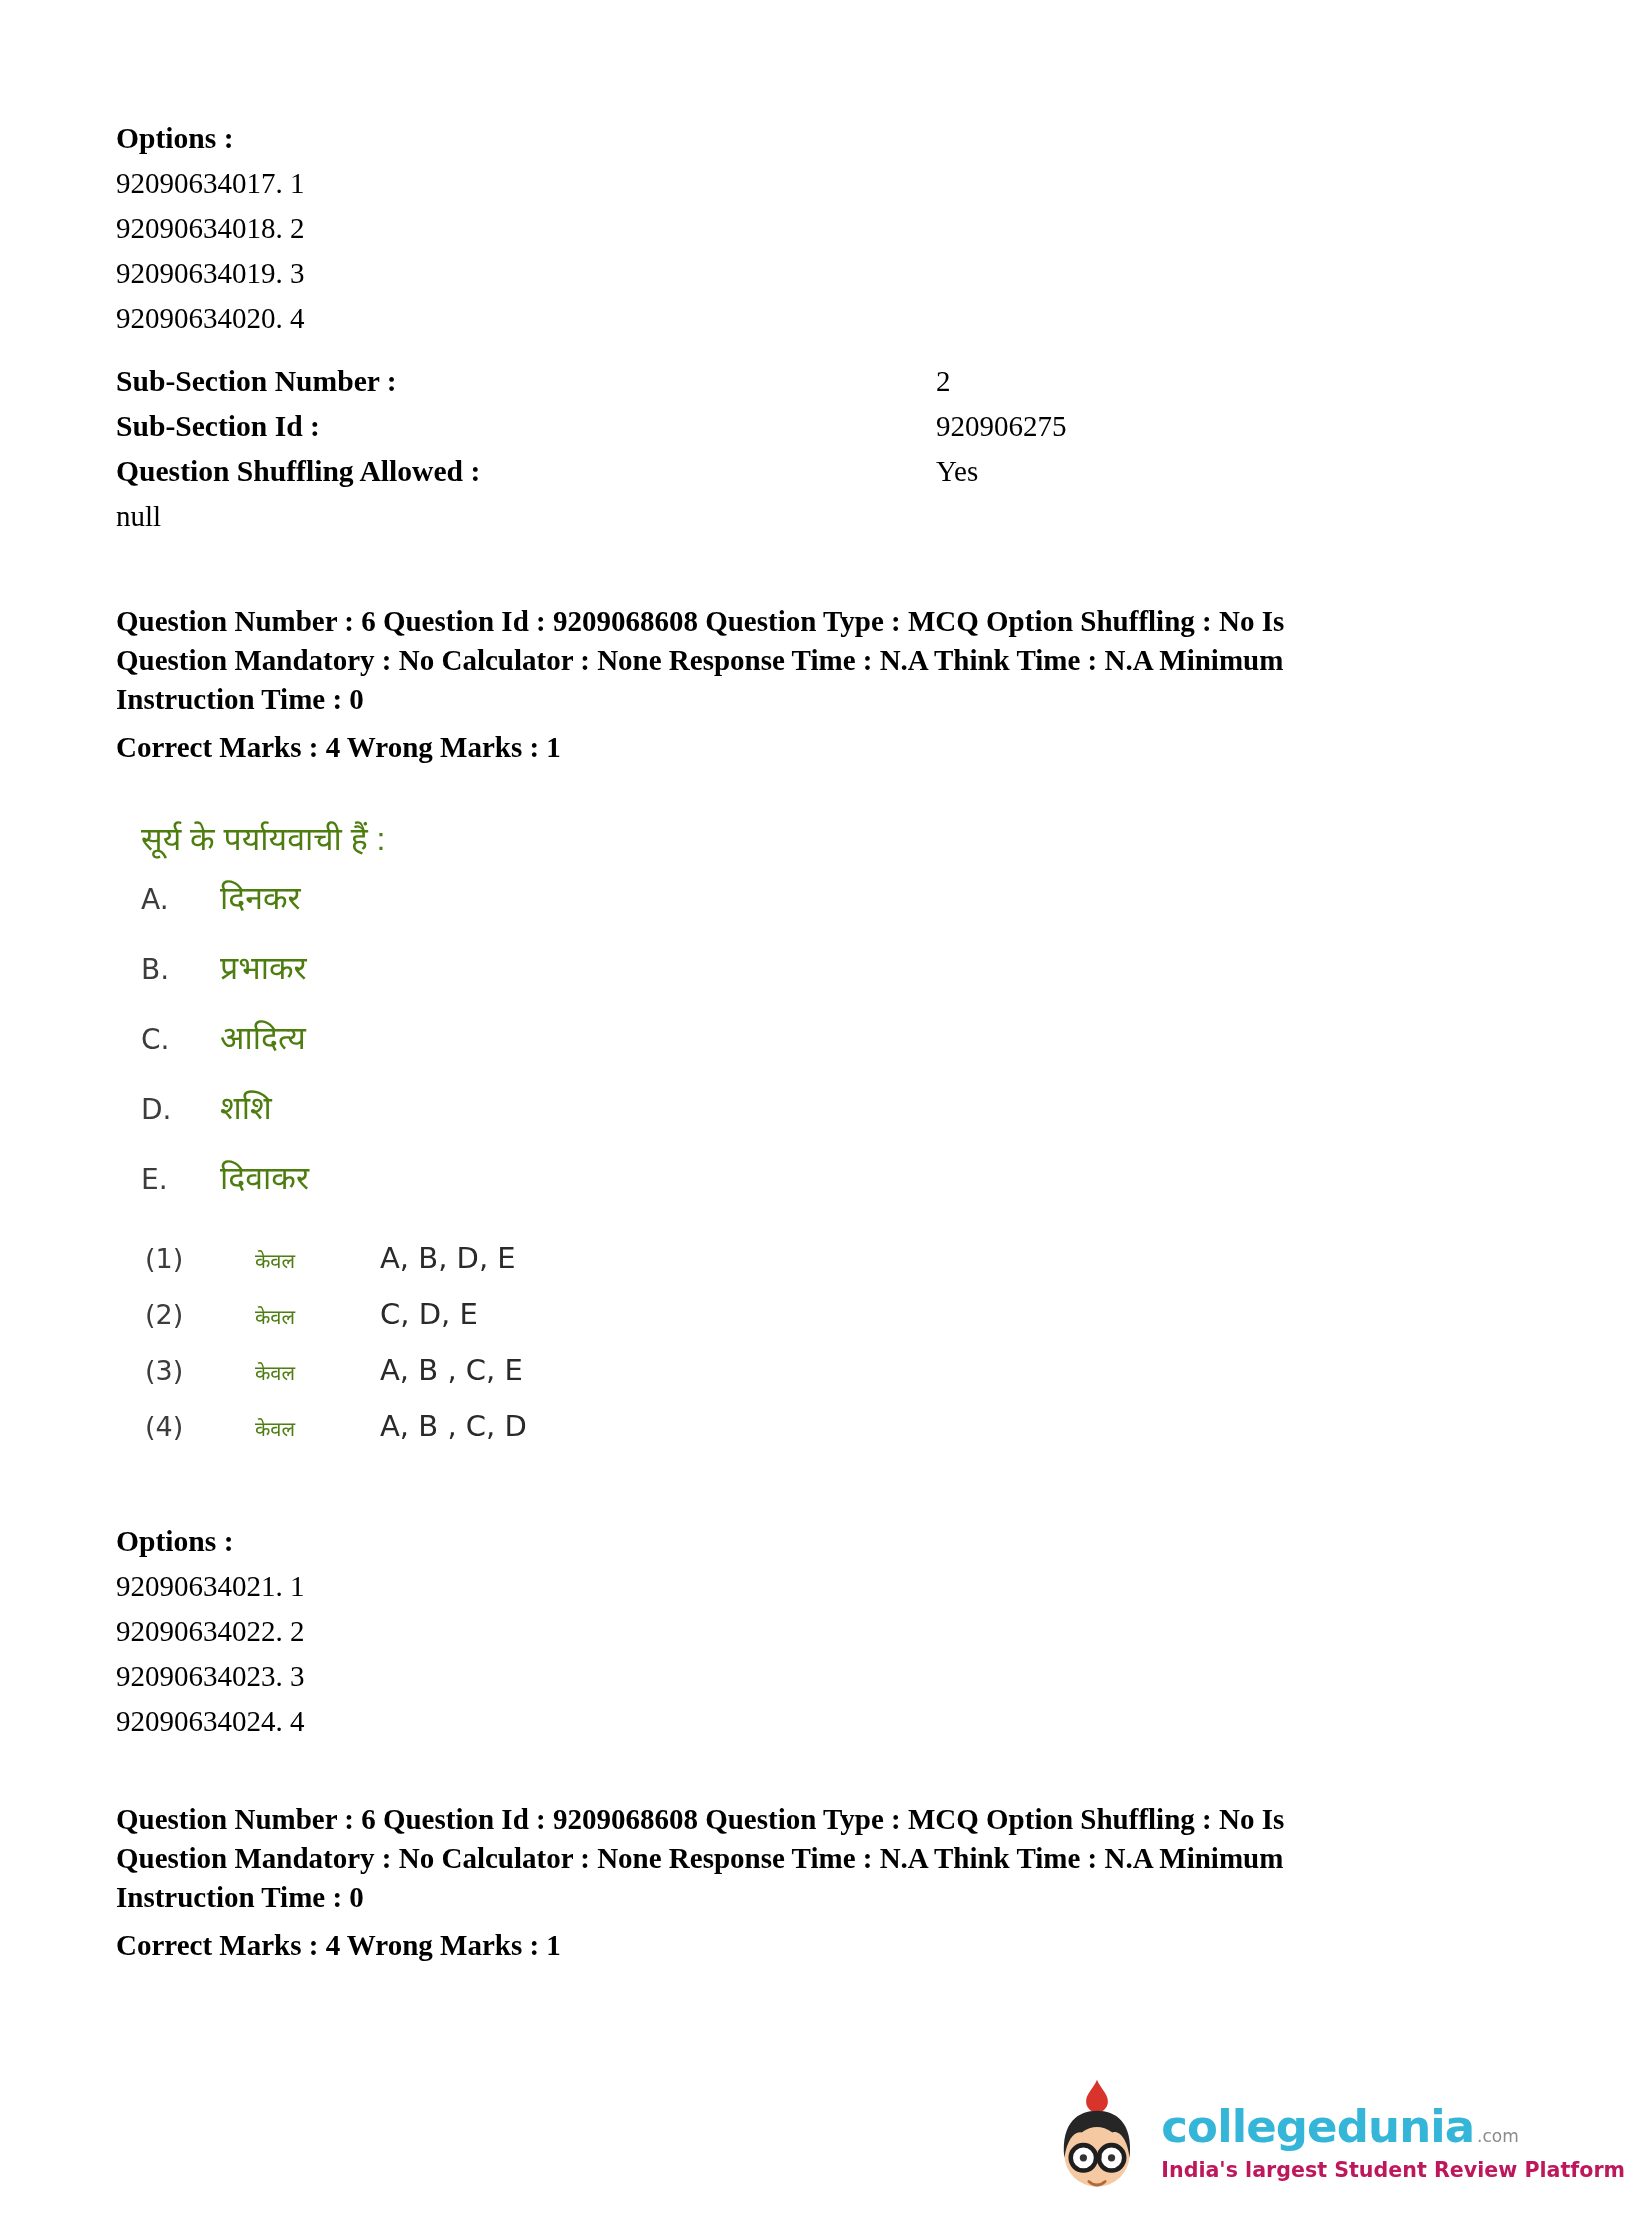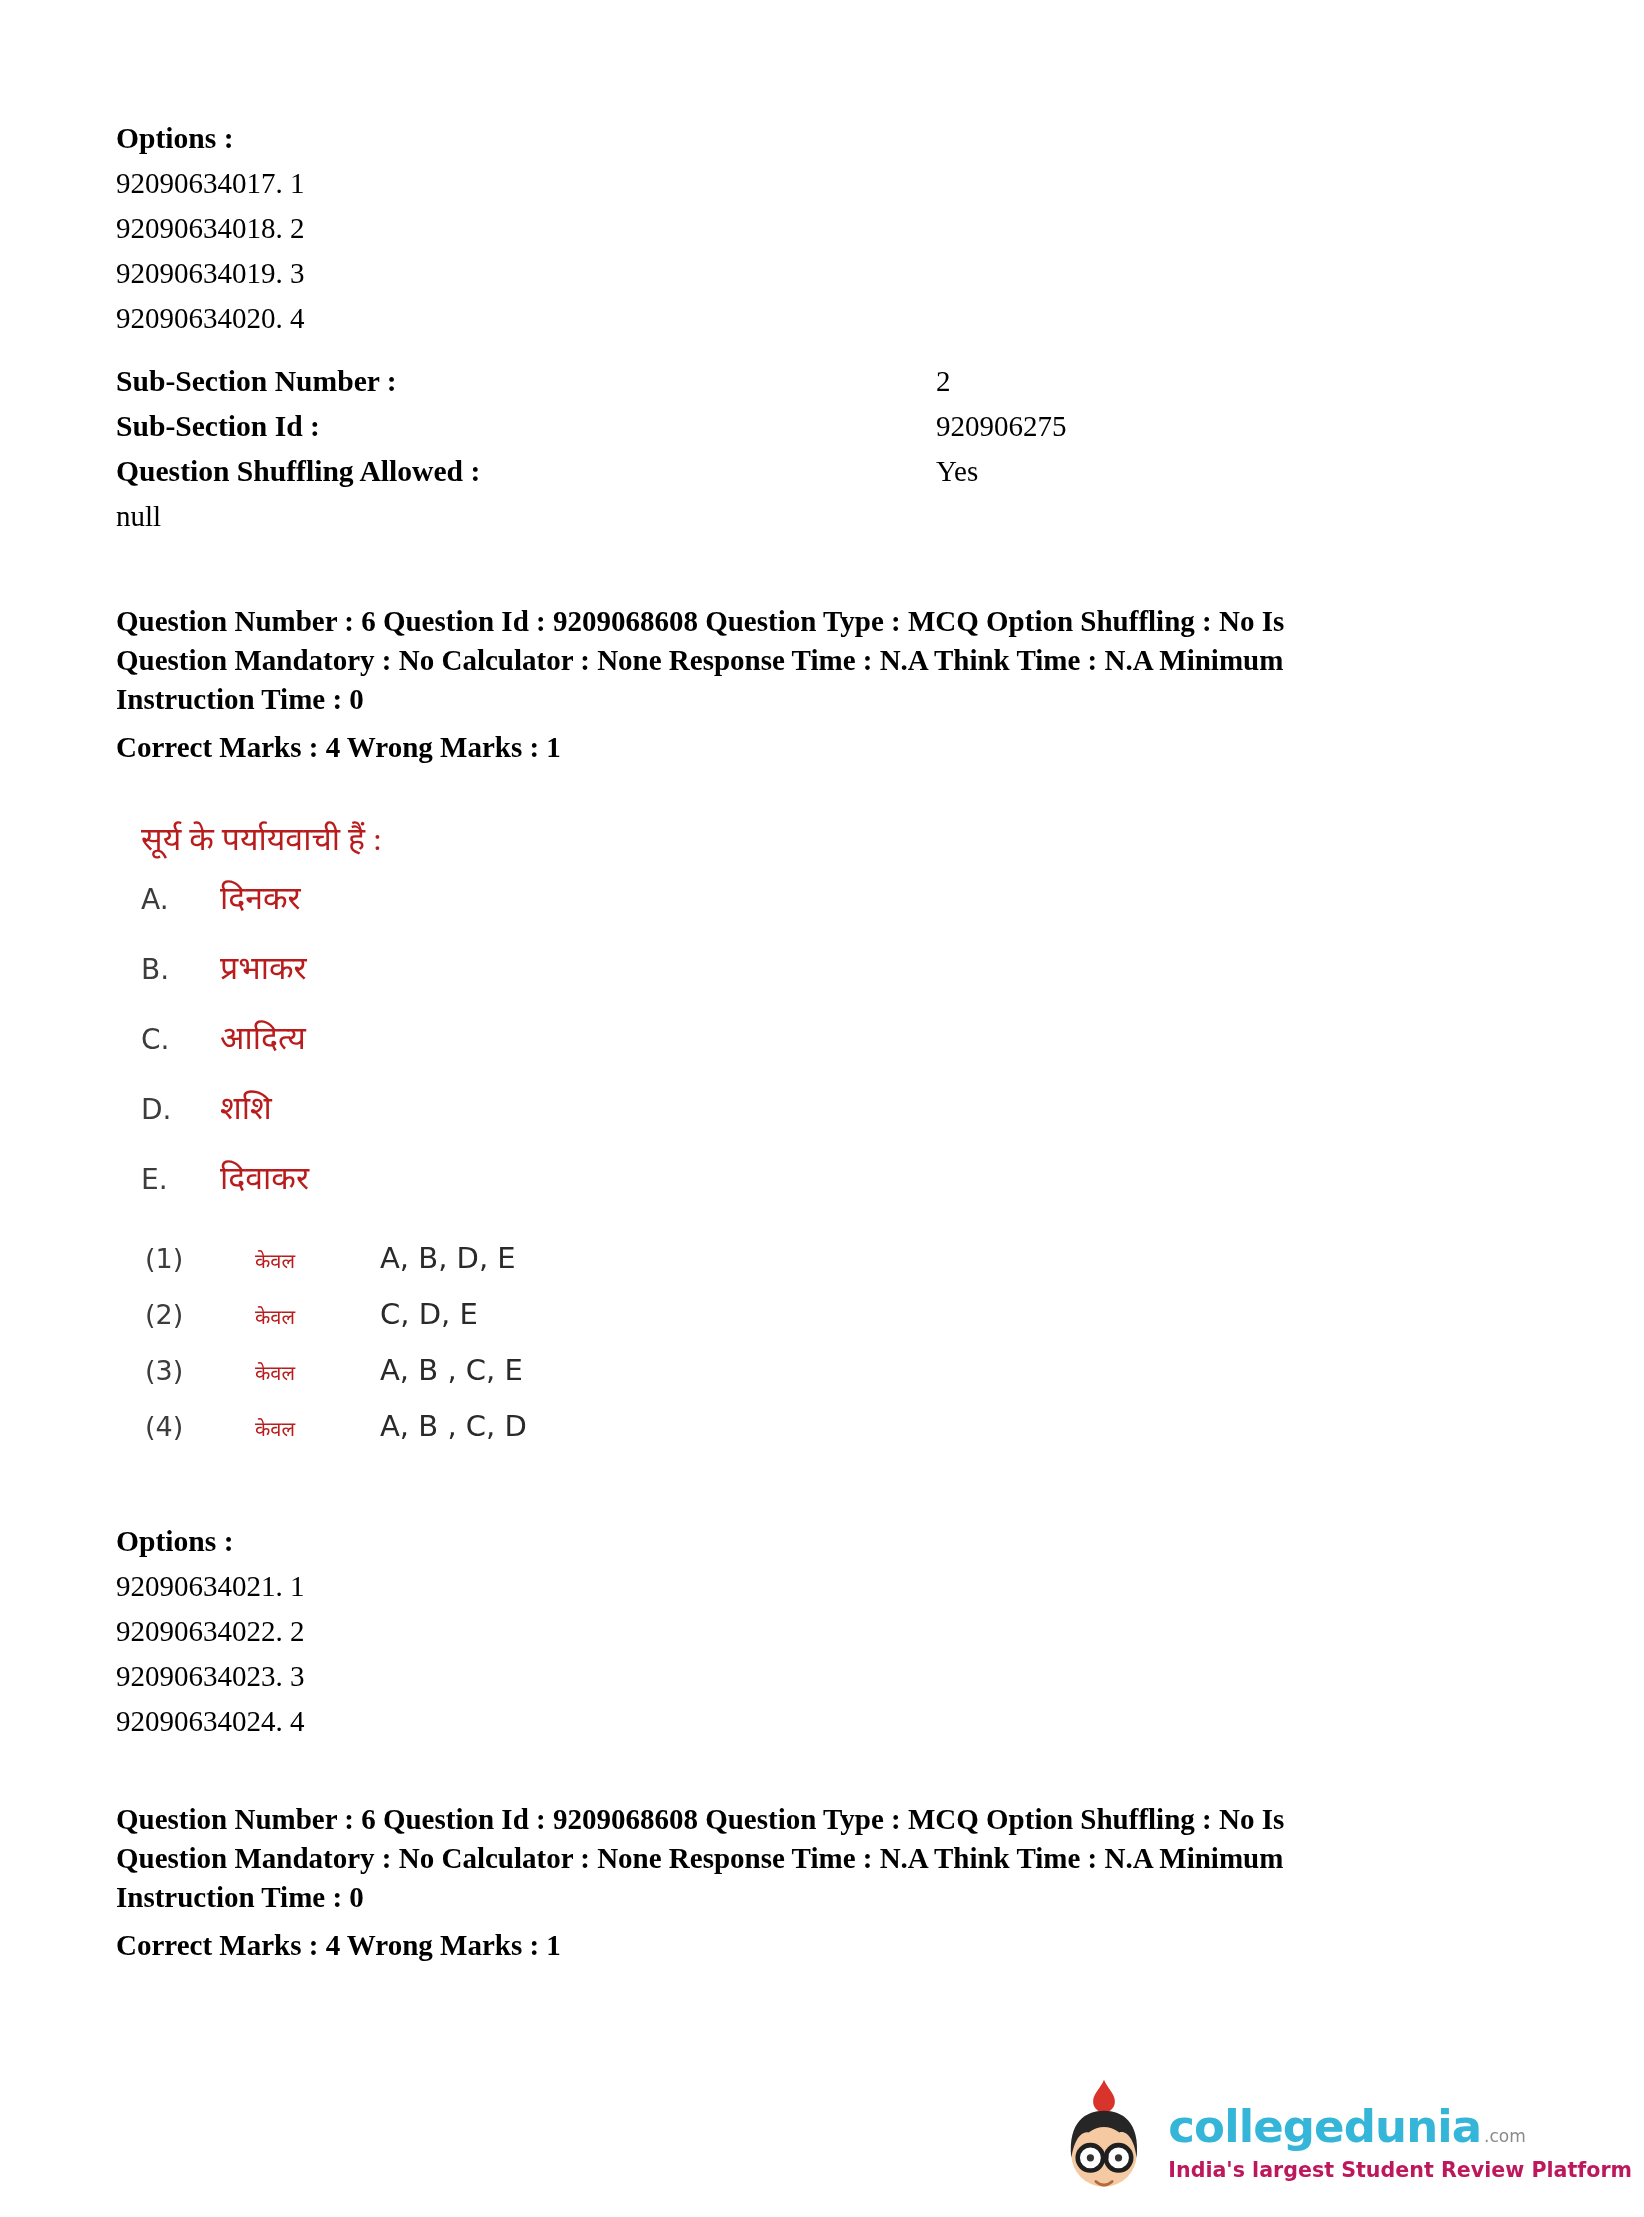--- a/index.html
+++ b/index.html
@@ -25,39 +25,39 @@
   .meta-label { font-weight: bold; font-size: 29.6px; width: 793px; }
   .meta-value { font-size: 29px; }
 
   
   .q-header { margin-top: 63px; }
   .q-header .hline { font-weight: bold; font-size: 29px; line-height: 39px; }
   .q-header .marks { font-weight: bold; font-size: 29px; line-height: 39px; margin-top: 9px; }
   .q-header-2 { margin-top: 56px; }
 
   
-  .hindi { font-family: Liberation Serif, serif; color: #b91c1c; }
+  .hindi { font-family: Liberation Sans, sans-serif; color: #4d7c0f; }
   .stem { margin-top: 45px; padding-left: 25px; font-size: 32px; line-height: 54px; }
   .choices { margin-top: 9px; }
   .choice { display: flex; align-items: baseline; height: 70px; padding-left: 25px; }
   .choice .letter { width: 79px; font-family: "DejaVu Sans", sans-serif; font-size: 28px; color: #3c3c3c; }
   .choice .ctext { font-size: 32px; }
   .instruction { padding-left: 25px; font-size: 32px; line-height: 63px; }
   .answers { margin-top: 16px; }
   .answer { display: flex; align-items: baseline; height: 56px; padding-left: 29px; }
   .answer .num { width: 85px; font-family: "DejaVu Sans", sans-serif; font-size: 27px; color: #3c3c3c; }
   .answer .kewal { width: 97px; font-size: 20px; margin-left: 25px; }
   .answer .letters { margin-left: 28px; font-family: "DejaVu Sans", sans-serif; font-size: 29px; color: #2a2a2a; }
 
   .options-block-2 { margin-top: 54px; }
 
   
   .footer-logo {
     position: absolute;
-    right: 12px;
+    right: 19px;
     bottom: 12.5px;
     display: flex;
     align-items: center;
     gap: 14.3px;
   }
   .mascot { width: 100px; height: 127px; display: block; }
   .brand-line { display: flex; align-items: baseline; }
   .brand {
     font-family: "DejaVu Sans", sans-serif;
     font-weight: bold;

